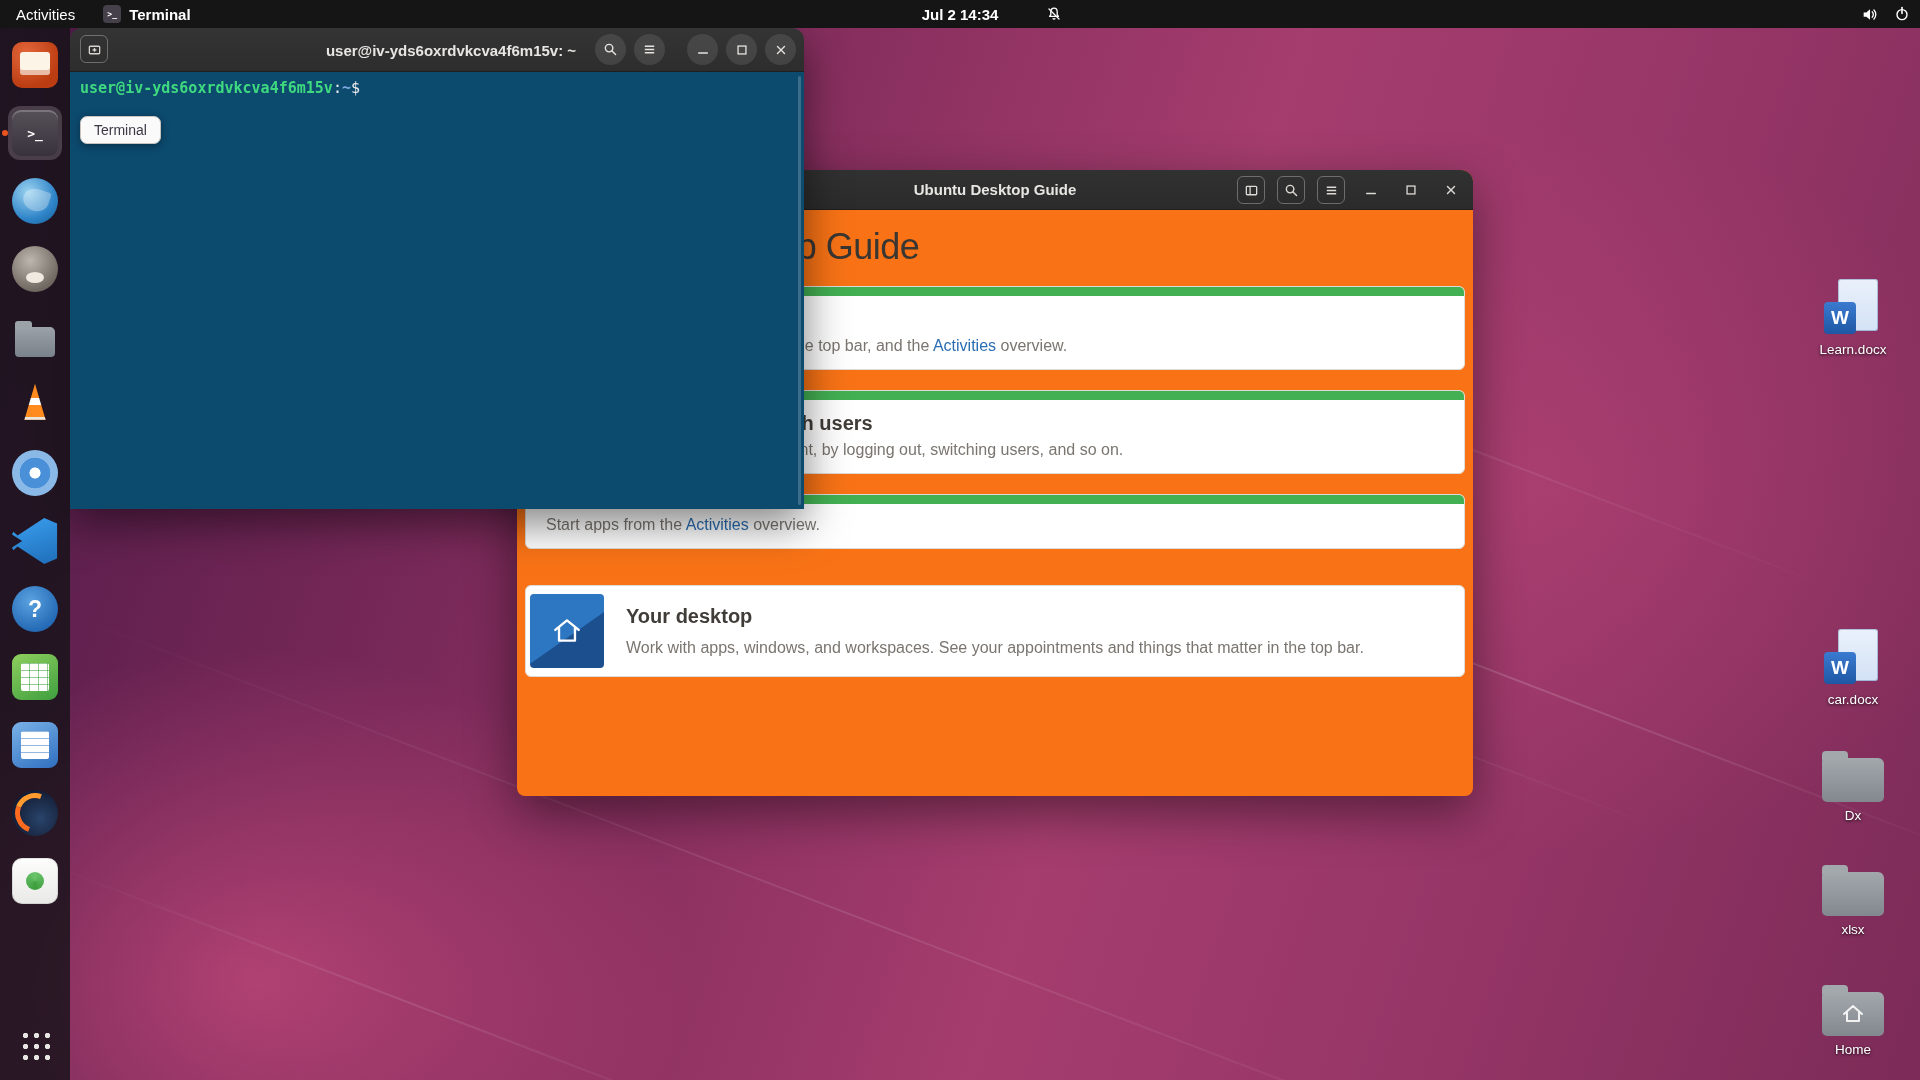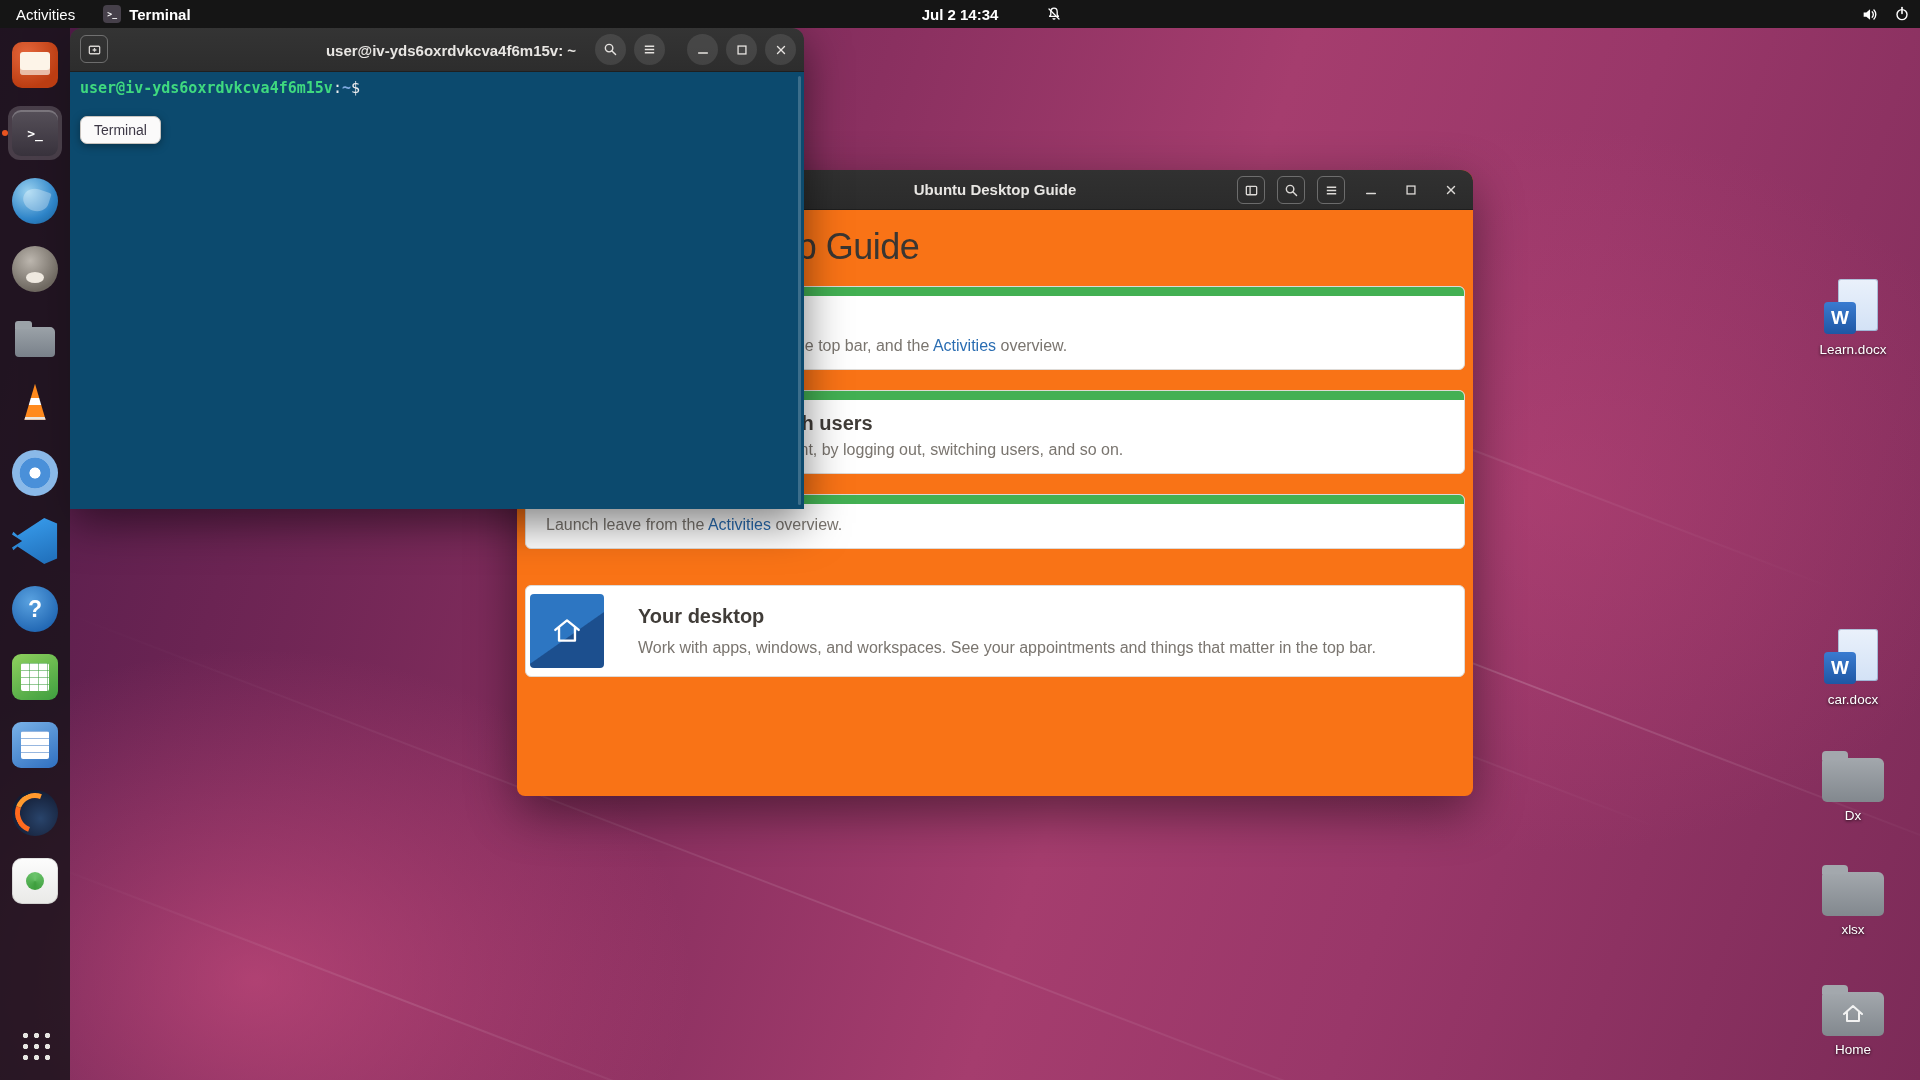--- a/index.html
+++ b/index.html
@@ -151,21 +151,21 @@
     letter-spacing:-0.5px;}
   .cards{display:flex;flex-direction:column;gap:20px;}
   .card{position:relative;background:#fff;border:1px solid #dedad6;border-radius:6px;
     padding:13px 20px 14px;cursor:pointer;}
   .card.accent{padding-top:21px;}
   .card.accent::before{content:"";position:absolute;left:0;right:0;top:0;height:9px;
     background:#43b053;border-radius:5px 5px 0 0;}
   .card-title{margin:0 0 6px;font-size:20px;font-weight:700;color:#403c38;}
   .card-body{margin:0;font-size:16px;color:#7a756f;}
   .card-link{color:#2a6db2;text-decoration:none;cursor:pointer;}
-  .card.icon-card{display:flex;align-items:center;gap:34px;padding:8px 20px 8px 4px;}
+  .card.icon-card{display:flex;align-items:center;gap:22px;padding:8px 20px 8px 4px;}
   .card.icon-card.first{margin-top:16px;}
   .card-icon{width:74px;height:74px;border-radius:4px;flex:0 0 auto;display:grid;place-items:center;
     background:linear-gradient(145deg,#2d76c2 0%,#2d76c2 55%,#1c4f8e 56%,#1c4f8e 100%);}
   .card-text{display:flex;flex-direction:column;gap:5px;}
 
   
   .desk-icon{position:absolute;left:1796px;width:114px;display:flex;flex-direction:column;
     align-items:center;gap:6px;cursor:pointer;z-index:5;}
   .desk-label{font-size:13.5px;color:#fff;text-shadow:0 1px 3px rgba(0,0,0,.85);text-align:center;}
   .ic-word{position:relative;width:58px;height:58px;display:block;}
@@ -271,21 +271,21 @@
     <div class="cards">
       <div class="card accent">
         <h3 class="card-title">Visual overview of GNOME</h3>
         <p class="card-body"><span>A visual overview of your desktop, the top bar, and the </span><a class="card-link">Activities</a><span> overview.</span></p>
       </div>
       <div class="card accent">
         <h3 class="card-title">Log out, power off or switch users</h3>
         <p class="card-body">Learn how to leave your user account, by logging out, switching users, and so on.</p>
       </div>
       <div class="card accent">
-        <p class="card-body"><span>Launch leave from the </span><a class="card-link">Activities</a><span> overview.</span></p>
+        <p class="card-body"><span>Start apps from the </span><a class="card-link">Activities</a><span> overview.</span></p>
       </div>
       <div class="card icon-card first">
         <span class="card-icon">
           <svg width="34" height="34" viewBox="0 0 32 32">
             <path d="M5 15 L16 6 L27 15 M8.5 12.5 V25 H23.5 V12.5" fill="none" stroke="#ffffff" stroke-width="2.2" stroke-linecap="round" stroke-linejoin="round"></path>
           </svg>
         </span>
         <span class="card-text">
           <h3 class="card-title">Your desktop</h3>
           <p class="card-body">Work with apps, windows, and workspaces. See your appointments and things that matter in the top bar.</p>

